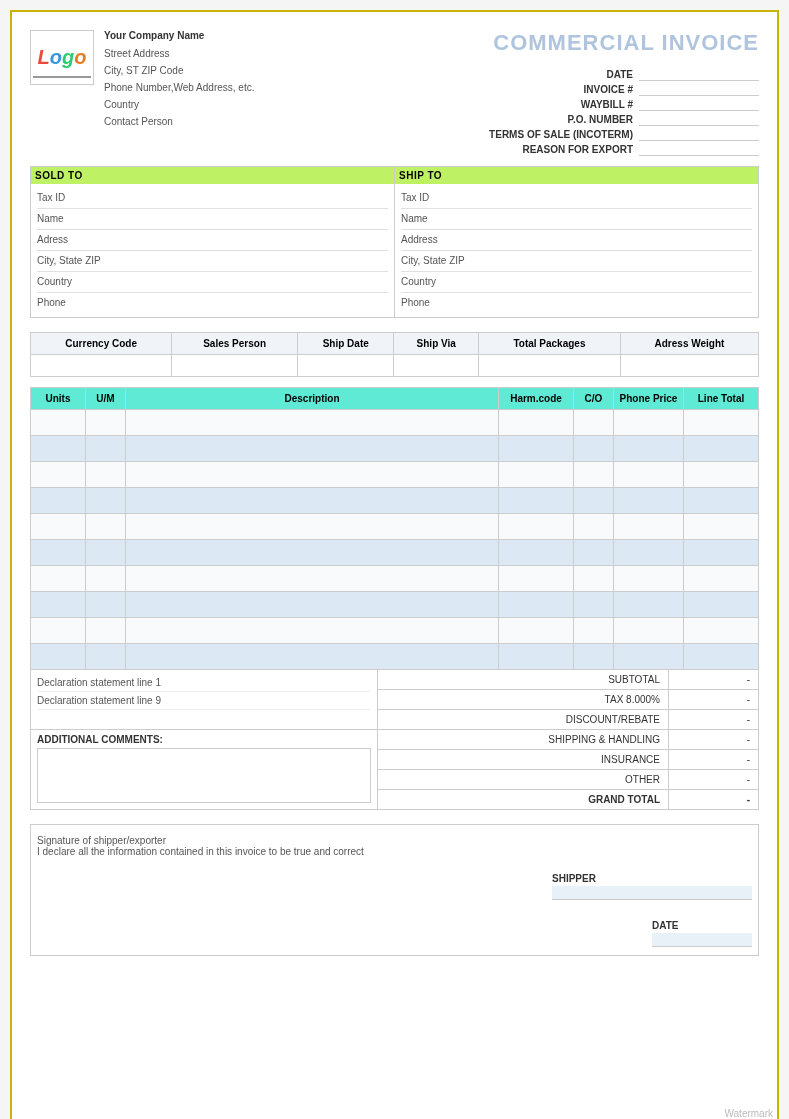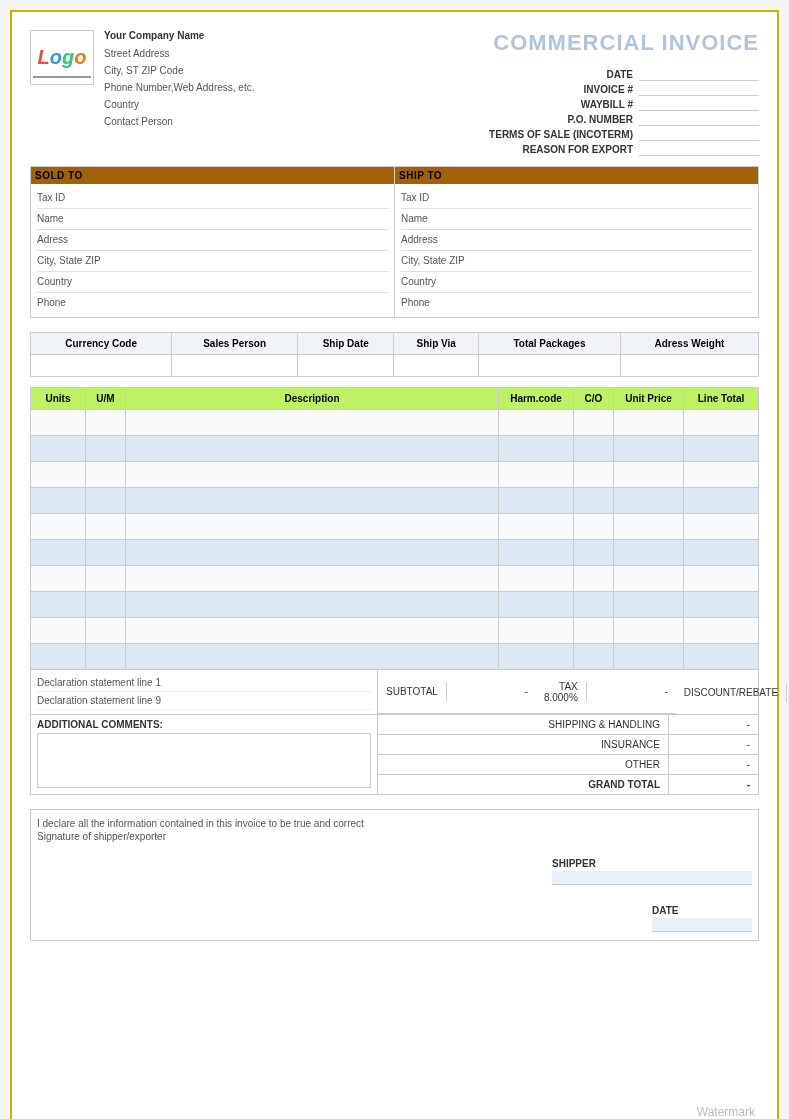--- a/index.html
+++ b/index.html
@@ -123,21 +123,21 @@
       border: 1px solid #ccc;
     }
     .address-block {
       flex: 1;
       padding: 4px 6px;
     }
     .address-block:first-child {
       border-right: 1px solid #ccc;
     }
     .address-header {
-      background: #a16207;
+      background: #bef264;
       font-weight: bold;
       font-size: 10px;
       padding: 3px 4px;
       margin: -4px -6px 4px -6px;
       letter-spacing: 0.5px;
     }
     .address-row {
       font-size: 10px;
       color: #555;
       line-height: 1.8;
@@ -168,21 +168,21 @@
 
     
     .items-table {
       width: 100%;
       border-collapse: collapse;
       margin-top: 10px;
       font-size: 10px;
     }
     .items-table th {
       border: 1px solid #ccc;
-      background: #bef264;
+      background: #5eead4;
       padding: 5px 4px;
       text-align: center;
       font-weight: bold;
     }
     .items-table td {
       border: 1px solid #ccc;
       padding: 0;
       height: 26px;
     }
     .items-table tr:nth-child(odd) td { background: #f8fafc; }
@@ -194,21 +194,21 @@
     }
     .declaration-line {
       font-size: 10px;
       color: #555;
       padding: 3px 0;
       border-bottom: 1px solid #eee;
     }
     .totals-section {
       width: 380px;
       display: flex;
-      flex-direction: row;
+      flex-direction: column;
     }
     .total-row {
       display: flex;
       border-bottom: 1px solid #ccc;
       align-items: center;
     }
     .total-row:last-child { border-bottom: none; }
     .total-label {
       flex: 1;
       text-align: right;
@@ -282,22 +282,22 @@
     }
     .sig-line-date {
       width: 100px;
       border-bottom: 1px solid #ccc;
       height: 14px;
       background: #e8f0f8;
     }
     .watermark {
       position: absolute;
       bottom: 8px;
-      right: 22px;
-      font-size: 12px;
+      right: 4px;
+      font-size: 10px;
       color: #bbb;
     }
   </style>
 </head>
 <body>
 
 <div class="page">
 
   <div class="header">
     <div class="header-left">
@@ -394,21 +394,21 @@
   </table>
 
   <table class="items-table">
     <thead>
       <tr>
         <th style="width:55px">Units</th>
         <th style="width:40px">U/M</th>
         <th>Description</th>
         <th style="width:75px">Harm.code</th>
         <th style="width:40px">C/O</th>
-        <th style="width:70px">Unit Price</th>
+        <th style="width:70px">Phone Price</th>
         <th style="width:75px">Line Total</th>
       </tr>
     </thead>
     <tbody id="items-tbody">
     <tr>
           <td></td>
           <td></td>
           <td></td>
           <td></td>
           <td></td>
@@ -539,22 +539,22 @@
         <span class="total-value">-</span>
       </div>
       <div class="total-row">
         <span class="total-label bold">GRAND TOTAL</span>
         <span class="total-value" style="font-weight:bold;">-</span>
       </div>
     </div>
   </div>
 
   <div class="declaration-footer">
+    <div style="margin-top:2px;">Signature of shipper/exporter</div>
     <div>I declare all the information contained in this invoice to be true and correct</div>
-    <div style="margin-top:2px;">Signature of shipper/exporter</div>
     <div class="signature-row">
       <div class="sig-field">
         <span class="sig-label">SHIPPER</span>
         <div class="sig-line"></div>
       </div>
       <div class="sig-field">
         <span class="sig-label">DATE</span>
         <div class="sig-line-date"></div>
       </div>
     </div>

